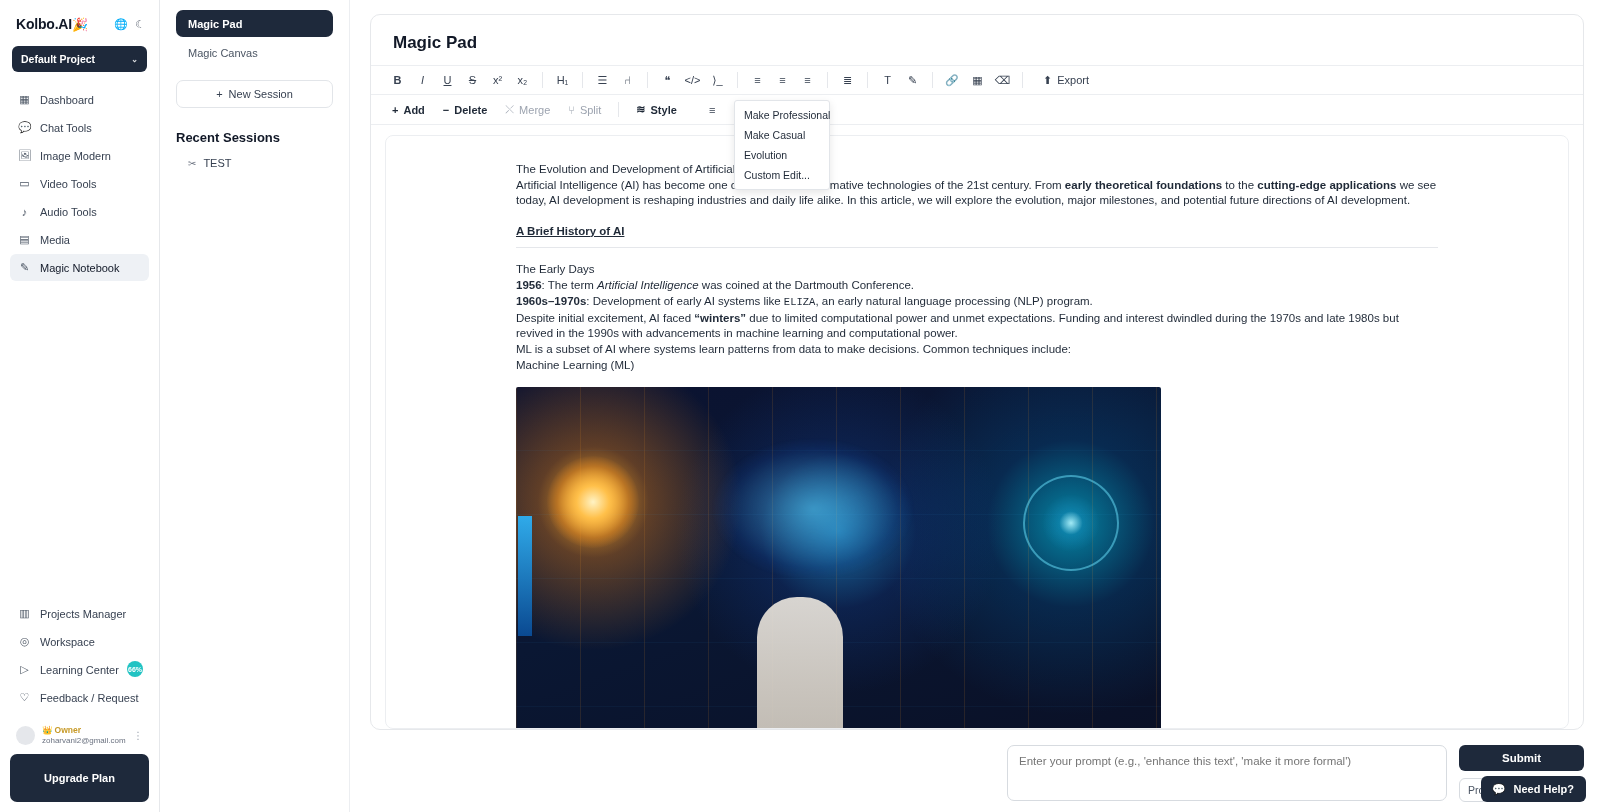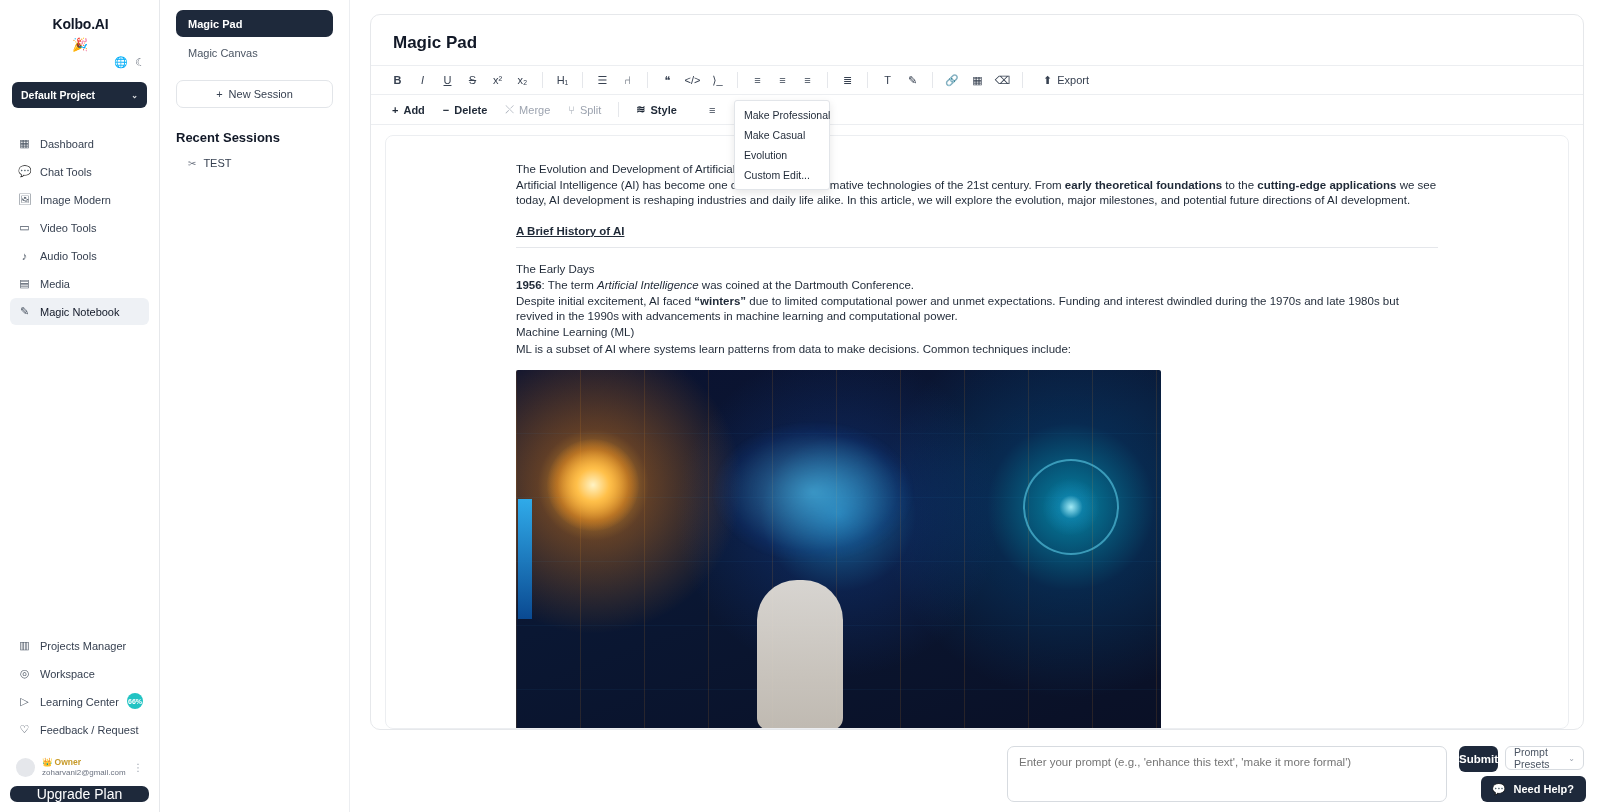--- a/index.html
+++ b/index.html
@@ -16,31 +16,30 @@
   
   .sidebar {
     width: 160px; height: 812px;
     background: #ffffff;
     border-right: 1px solid #e6e8eb;
     display: flex; flex-direction: column;
     padding: 0 10px;
     position: relative;
   }
   .brand-row {
-    display: flex; align-items: center; gap: 5px;
+    display: flex; align-items: center; 
     padding: 16px 4px 10px 6px;
-    flex-direction: column;
   }
   .brand-name { font-size: 14px; font-weight: 700; letter-spacing: -0.2px; color: #111827; }
   .brand-emoji { font-size: 13px; }
   .brand-icons { margin-left: auto; display: flex; gap: 7px; align-items: center; color: #4b5563; }
   .brand-icons span { font-size: 11px; line-height: 1; cursor: pointer; }
 
   .project-select {
-    margin: 4px 2px 22px 2px;
+    margin: 4px 2px 14px 2px;
     height: 26px;
     background: #1e293b;
     color: #fff;
     border-radius: 6px;
     display: flex; align-items: center;
     padding: 0 9px;
     font-size: 10.5px; font-weight: 600;
   }
   .project-select .chev { margin-left: auto; font-size: 8px; opacity: .85; }
 
@@ -70,24 +69,24 @@
   .user-row {
     display: flex; align-items: center; gap: 7px;
     padding: 7px 6px; margin-top: 6px;
   }
   .avatar { width: 19px; height: 19px; border-radius: 50%; background: #e5e7eb; flex: 0 0 auto; }
   .user-meta { display: flex; flex-direction: column; line-height: 1.25; min-width: 0; }
   .owner-line { font-size: 8.5px; color: #c79a28; font-weight: 700; display:flex; align-items:center; gap:2px;}
   .user-email { font-size: 8px; color: #6b7280; white-space: nowrap; overflow: hidden; text-overflow: ellipsis; }
   .user-more { margin-left: auto; color: #9ca3af; font-size: 10px; }
   .upgrade-btn {
-    height: 16px; border-radius: 7px;
+    height: 48px; border-radius: 7px;
     background: #1e293b; color: #fff;
     display: flex; align-items: center; justify-content: center;
-    font-size: 14px; font-weight: 400;
+    font-size: 11px; font-weight: 700;
     cursor: pointer;
   }
 
   
   .sessions {
     width: 190px; height: 812px;
     background: #ffffff;
     border-right: 1px solid #eceef1;
     padding: 10px 16px;
   }
@@ -244,21 +243,21 @@
   }
   .prompt-box {
     width: 440px; height: 56px;
     border: 1px solid #d7dbe0; border-radius: 7px;
     padding: 9px 11px;
     font-size: 11.5px; color: #9ca3af;
     background: #fff;
     resize: none;
     font-family: "Liberation Sans", sans-serif;
   }
-  .prompt-right { width: 125px; display: flex; flex-direction: row; gap: 7px; }
+  .prompt-right { width: 125px; display: flex; flex-direction: column; gap: 7px; }
   .submit-btn {
     height: 26px; border-radius: 6px;
     background: #1e293b; color: #fff;
     display: flex; align-items: center; justify-content: center;
     font-size: 11.5px; font-weight: 600; cursor: pointer;
   }
   .presets {
     height: 24px; border: 1px solid #d7dbe0; border-radius: 6px;
     display: flex; align-items: center; padding: 0 8px;
     font-size: 10.5px; color: #4b5563; cursor: pointer; background:#fff;
@@ -450,24 +449,27 @@
             <p>
               <span>Artificial Intelligence (AI) has become one of the most transformative technologies of the 21st century. From </span><b>early theoretical foundations</b><span> to the </span><b>cutting-edge applications</b><span> we see today, AI development is reshaping industries and daily life alike. In this article, we will explore the evolution, major milestones, and potential future directions of AI development.</span>
             </p>
             <p><span class="h-underline">A Brief History of AI</span></p>
             <hr class="hr">
             <p>The Early Days</p>
             <p>
               <b>1956</b><span>: The term </span><i>Artificial Intelligence</i><span> was coined at the Dartmouth Conference.</span>
             </p>
             <p>
+              <b>1960s–1970s</b><span>: Development of early AI systems like </span><span class="mono">ELIZA</span><span>, an early natural language processing (NLP) program.</span>
+            </p>
+            <p>
               <span>Despite initial excitement, AI faced </span><b>“winters”</b><span> due to limited computational power and unmet expectations. Funding and interest dwindled during the 1970s and late 1980s but revived in the 1990s with advancements in machine learning and computational power.</span>
             </p>
+            <p>ML is a subset of AI where systems learn patterns from data to make decisions. Common techniques include:</p>
             <p>Machine Learning (ML)</p>
-            <p>ML is a subset of AI where systems learn patterns from data to make decisions. Common techniques include:</p>
 
             <div class="illus">
               <div class="net"></div>
               <div class="leftbar"></div>
               <div class="sun"></div>
               <div class="brain"></div>
               <div class="eye"></div>
 
               <div class="robot"></div>
 

